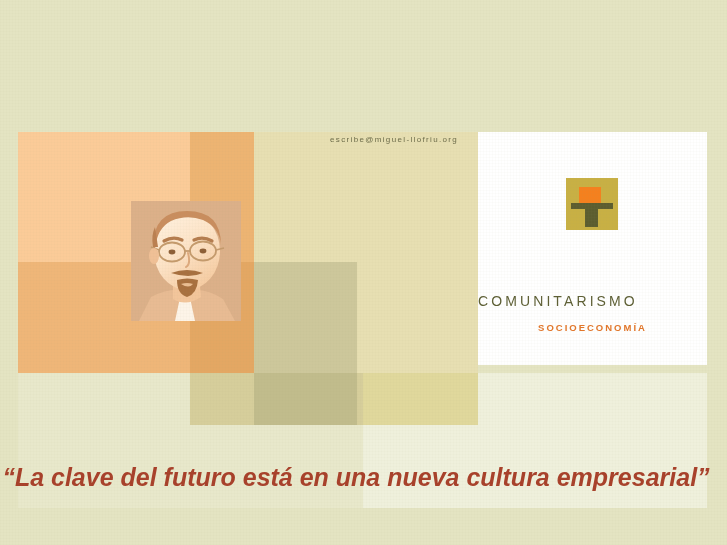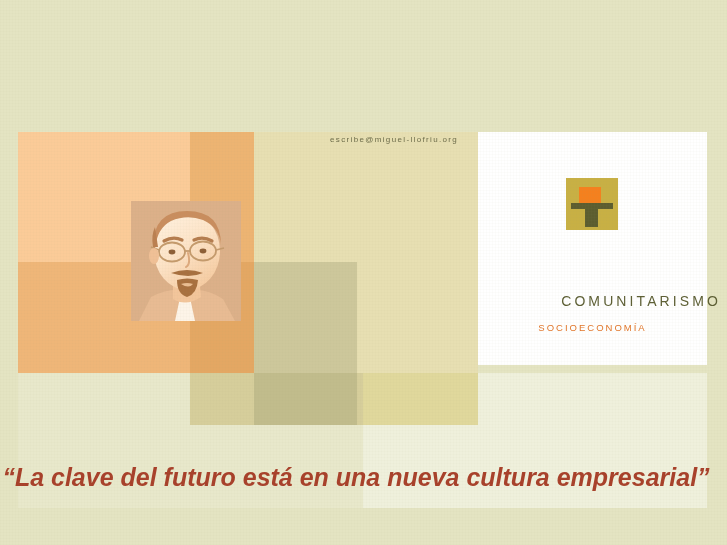--- a/index.html
+++ b/index.html
@@ -133,35 +133,34 @@
     background: #5c5d2f;
   }
   #logo-tee-stem {
     position: absolute;
     left: 19px; top: 31px; width: 13px; height: 18px;
     background: #5c5d2f;
   }
 
   
   #logo-title {
-    left: 456px; top: 293px; width: 229px;
-    z-index: 30;
-    text-align: right;
+    left: 478px; top: 293px; width: 229px;
+    z-index: 30;
+    text-align: left;
     font-size: 14px;
     letter-spacing: 3.1px;
     color: #5d5f35;
     white-space: nowrap;
-    padding-left: 36px;
   }
   #logo-subtitle {
     left: 478px; top: 322px; width: 229px;
     z-index: 30;
     text-align: center;
     font-size: 9.5px;
-    font-weight: normal;
+    font-weight: bold;
     letter-spacing: 2.0px;
     color: #e2762a;
     white-space: nowrap;
   }
 
   
   #quote {
     left: 0px; top: 463px; width: 712px;
     z-index: 40;
     text-align: center;

